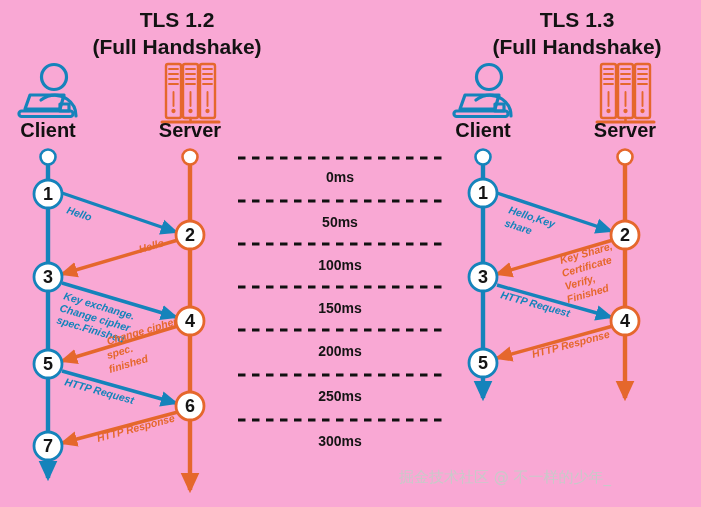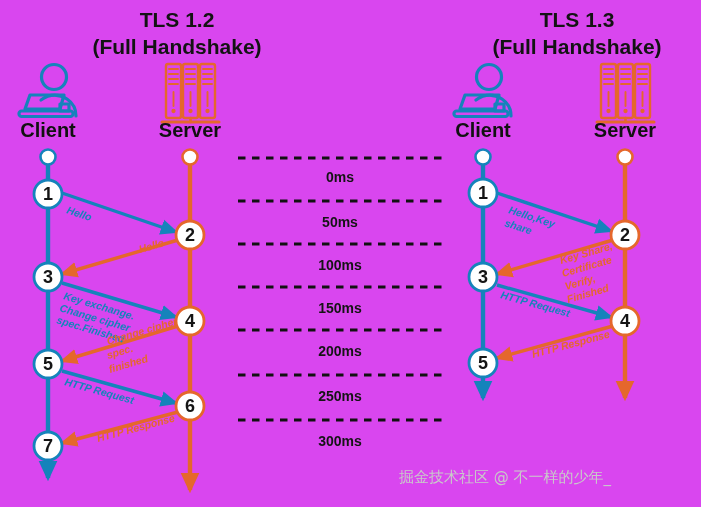--- a/index.html
+++ b/index.html
@@ -4,21 +4,21 @@
 <style>
   html, body {
     margin: 0;
     padding: 0;
     background: #ffffff;
   }
   #canvas {
     position: relative;
     width: 701px;
     height: 507px;
-    background: #d946ef;
+    background: #f9a8d4;
     font-family: "Liberation Sans", sans-serif;
     overflow: hidden;
   }
   svg.layer {
     position: absolute;
     left: 0;
     top: 0;
     width: 701px;
     height: 507px;
   }

